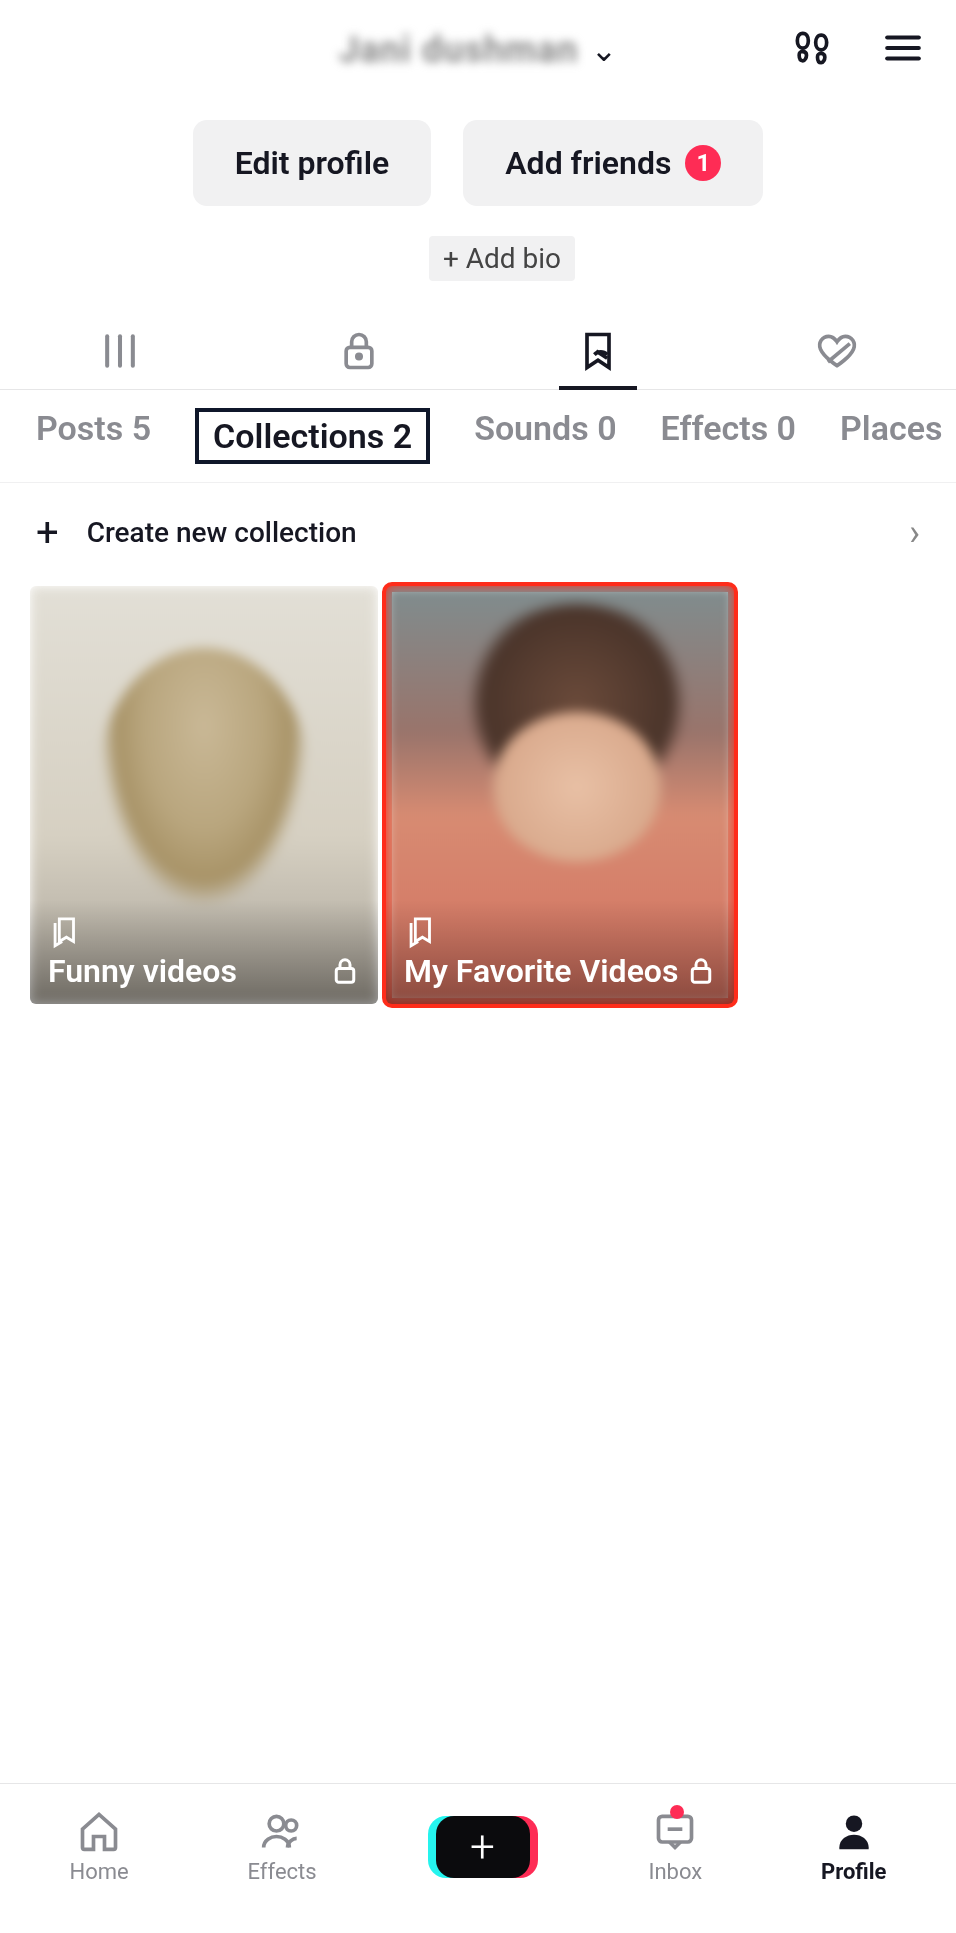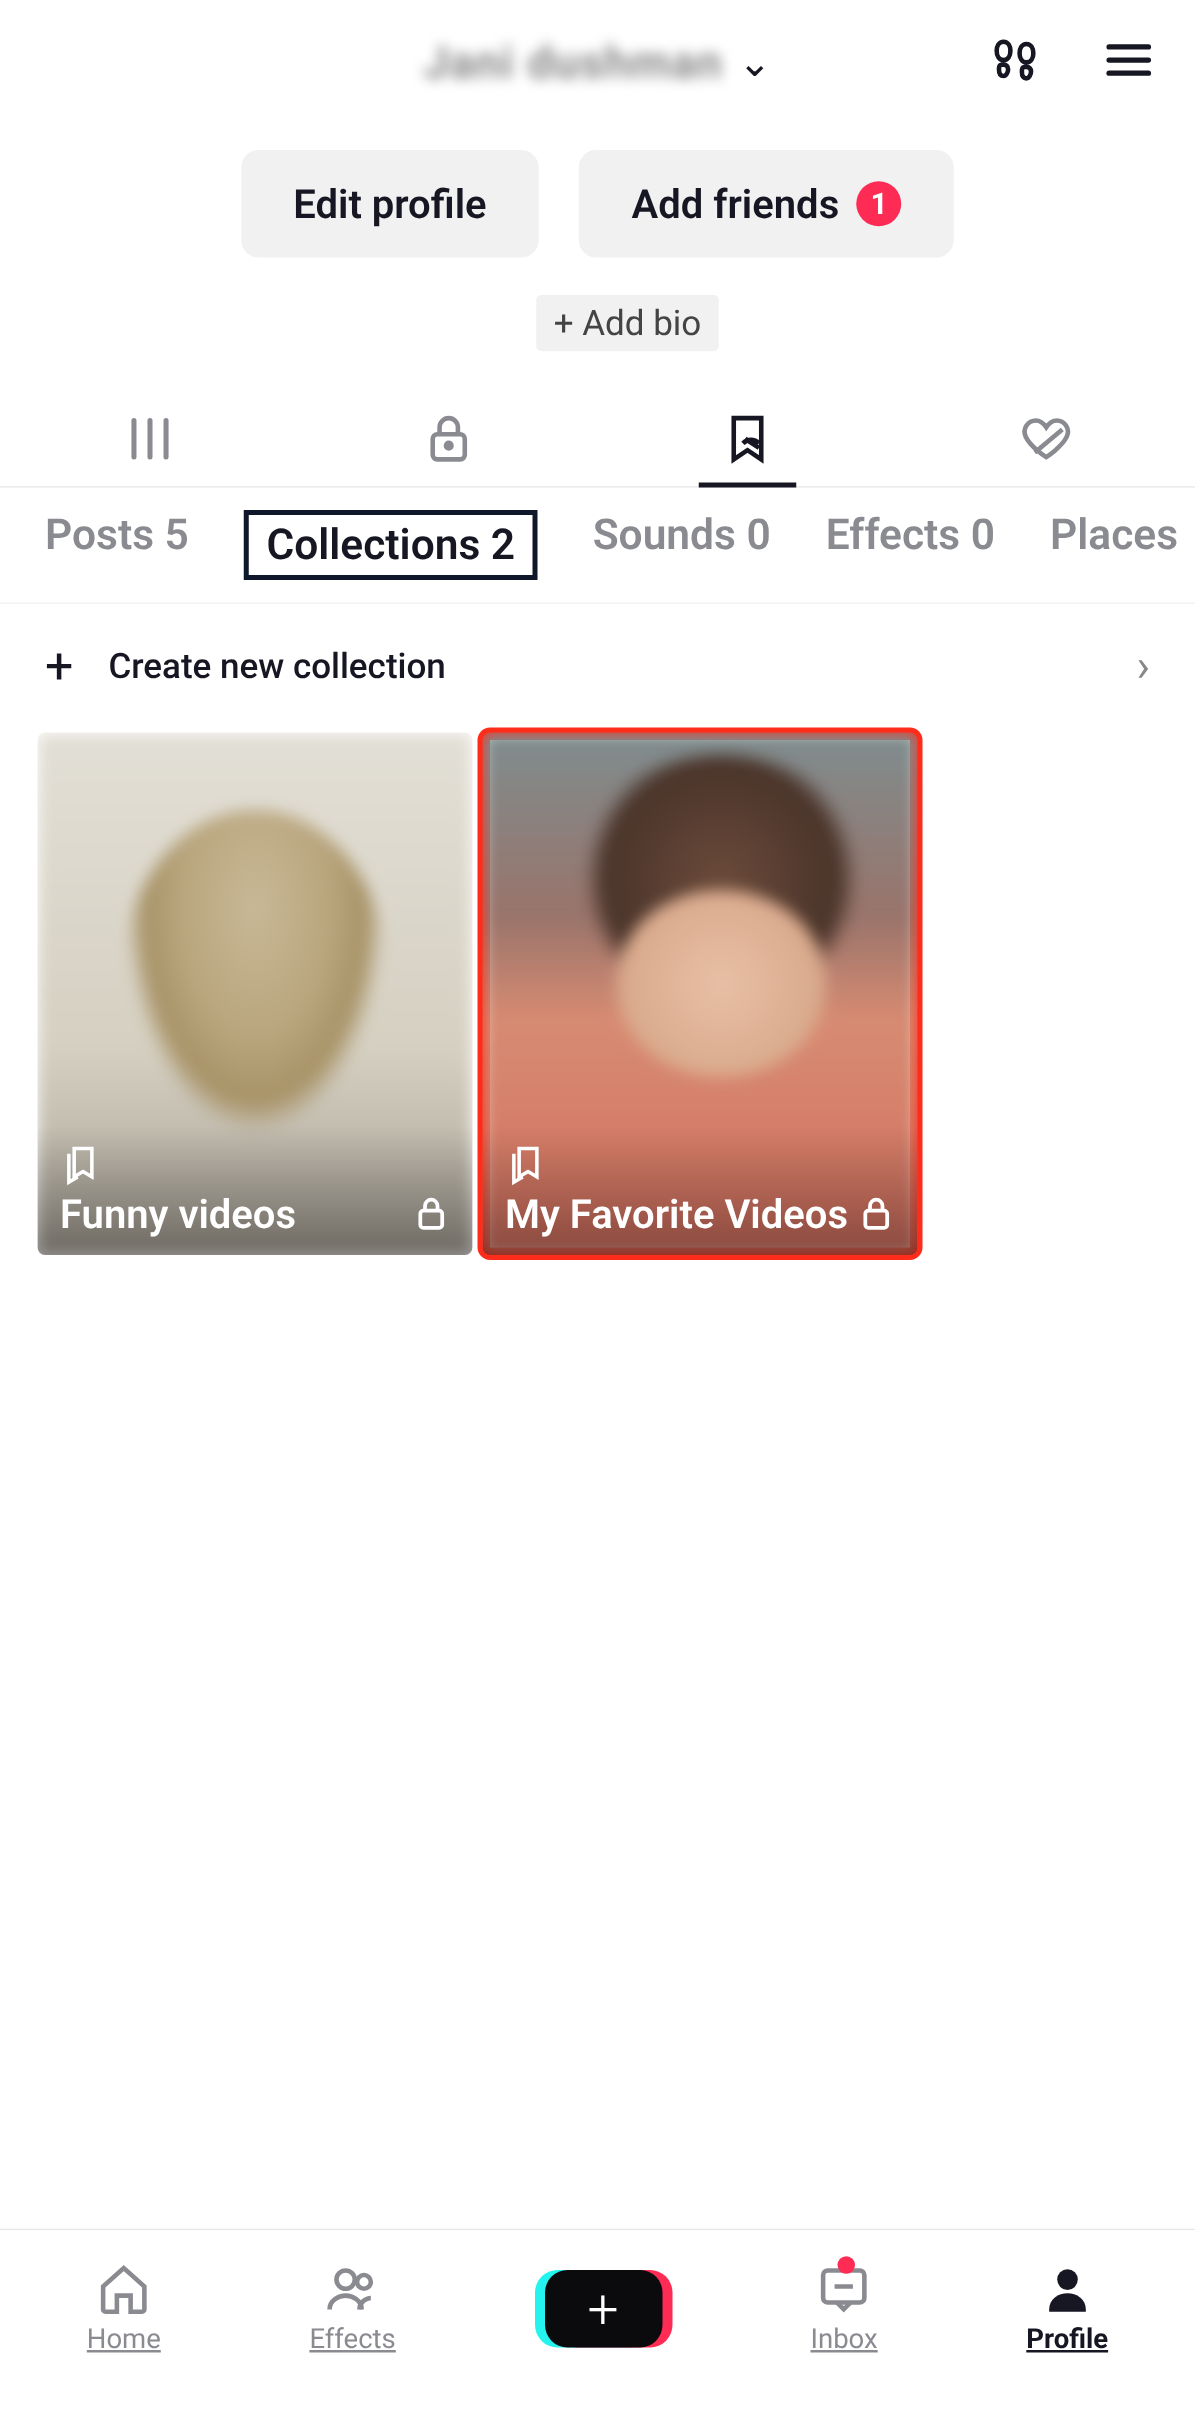--- a/index.html
+++ b/index.html
@@ -52,21 +52,21 @@
 .thumb2::before { content: ""; position: absolute; left: 55%; top: 28%; transform: translate(-50%, -50%); width: 240px; height: 200px; background: radial-gradient(circle at 50% 50%, #6a4a3a 0%, #4a342a 60%, transparent 70%); border-radius: 50%; }
 .thumb2::after { content: ""; position: absolute; left: 55%; top: 48%; transform: translate(-50%, -50%); width: 170px; height: 150px; background: radial-gradient(circle at 50% 50%, #e8c0a5 0%, #d9a98c 70%, transparent 80%); border-radius: 50%; }
 .card .overlay { position: absolute; left: 0; right: 0; bottom: 0; padding: 16px 18px 14px; display: flex; flex-direction: column; gap: 2px; background: linear-gradient(180deg, transparent, rgba(0,0,0,0.35)); }
 .card .bm { width: 34px; height: 34px; }
 .card .name-row { display: flex; align-items: center; justify-content: space-between; }
 .card .name { color: #fff; font-size: 32px; font-weight: 600; }
 .card .lock { width: 30px; height: 30px; }
 
 
 .bottom-nav { position: absolute; bottom: 0; left: 0; right: 0; height: 150px; border-top: 1px solid #e6e6e7; background: #fff; display: flex; align-items: center; justify-content: space-around; padding: 4px 10px 28px; }
-.bn-item { display: flex; flex-direction: column; align-items: center; gap: 6px; color: #8a8b91; font-size: 22px; position: relative; text-decoration: underline; }
+.bn-item { display: flex; flex-direction: column; align-items: center; gap: 6px; color: #8a8b91; font-size: 22px; position: relative; }
 .bn-item.active { color: #161722; font-weight: 700; }
 .bn-item svg { width: 44px; height: 44px; }
 .bn-item .dot { position: absolute; top: -4px; right: 18px; width: 14px; height: 14px; background: #fe2c55; border-radius: 50%; }
 .create-btn { width: 94px; height: 62px; position: relative; display: flex; align-items: center; justify-content: center; }
 .create-btn .bg-cyan { position: absolute; inset: 0; left: -8px; right: 8px; background: #25f4ee; border-radius: 18px; }
 .create-btn .bg-red { position: absolute; inset: 0; left: 8px; right: -8px; background: #fe2c55; border-radius: 18px; }
 .create-btn .bg-black { position: absolute; inset: 0; background: #0b0b0d; border-radius: 18px; display: flex; align-items: center; justify-content: center; color: #fff; font-size: 44px; font-weight: 300; }
 </style>
 </head>
 <body>

